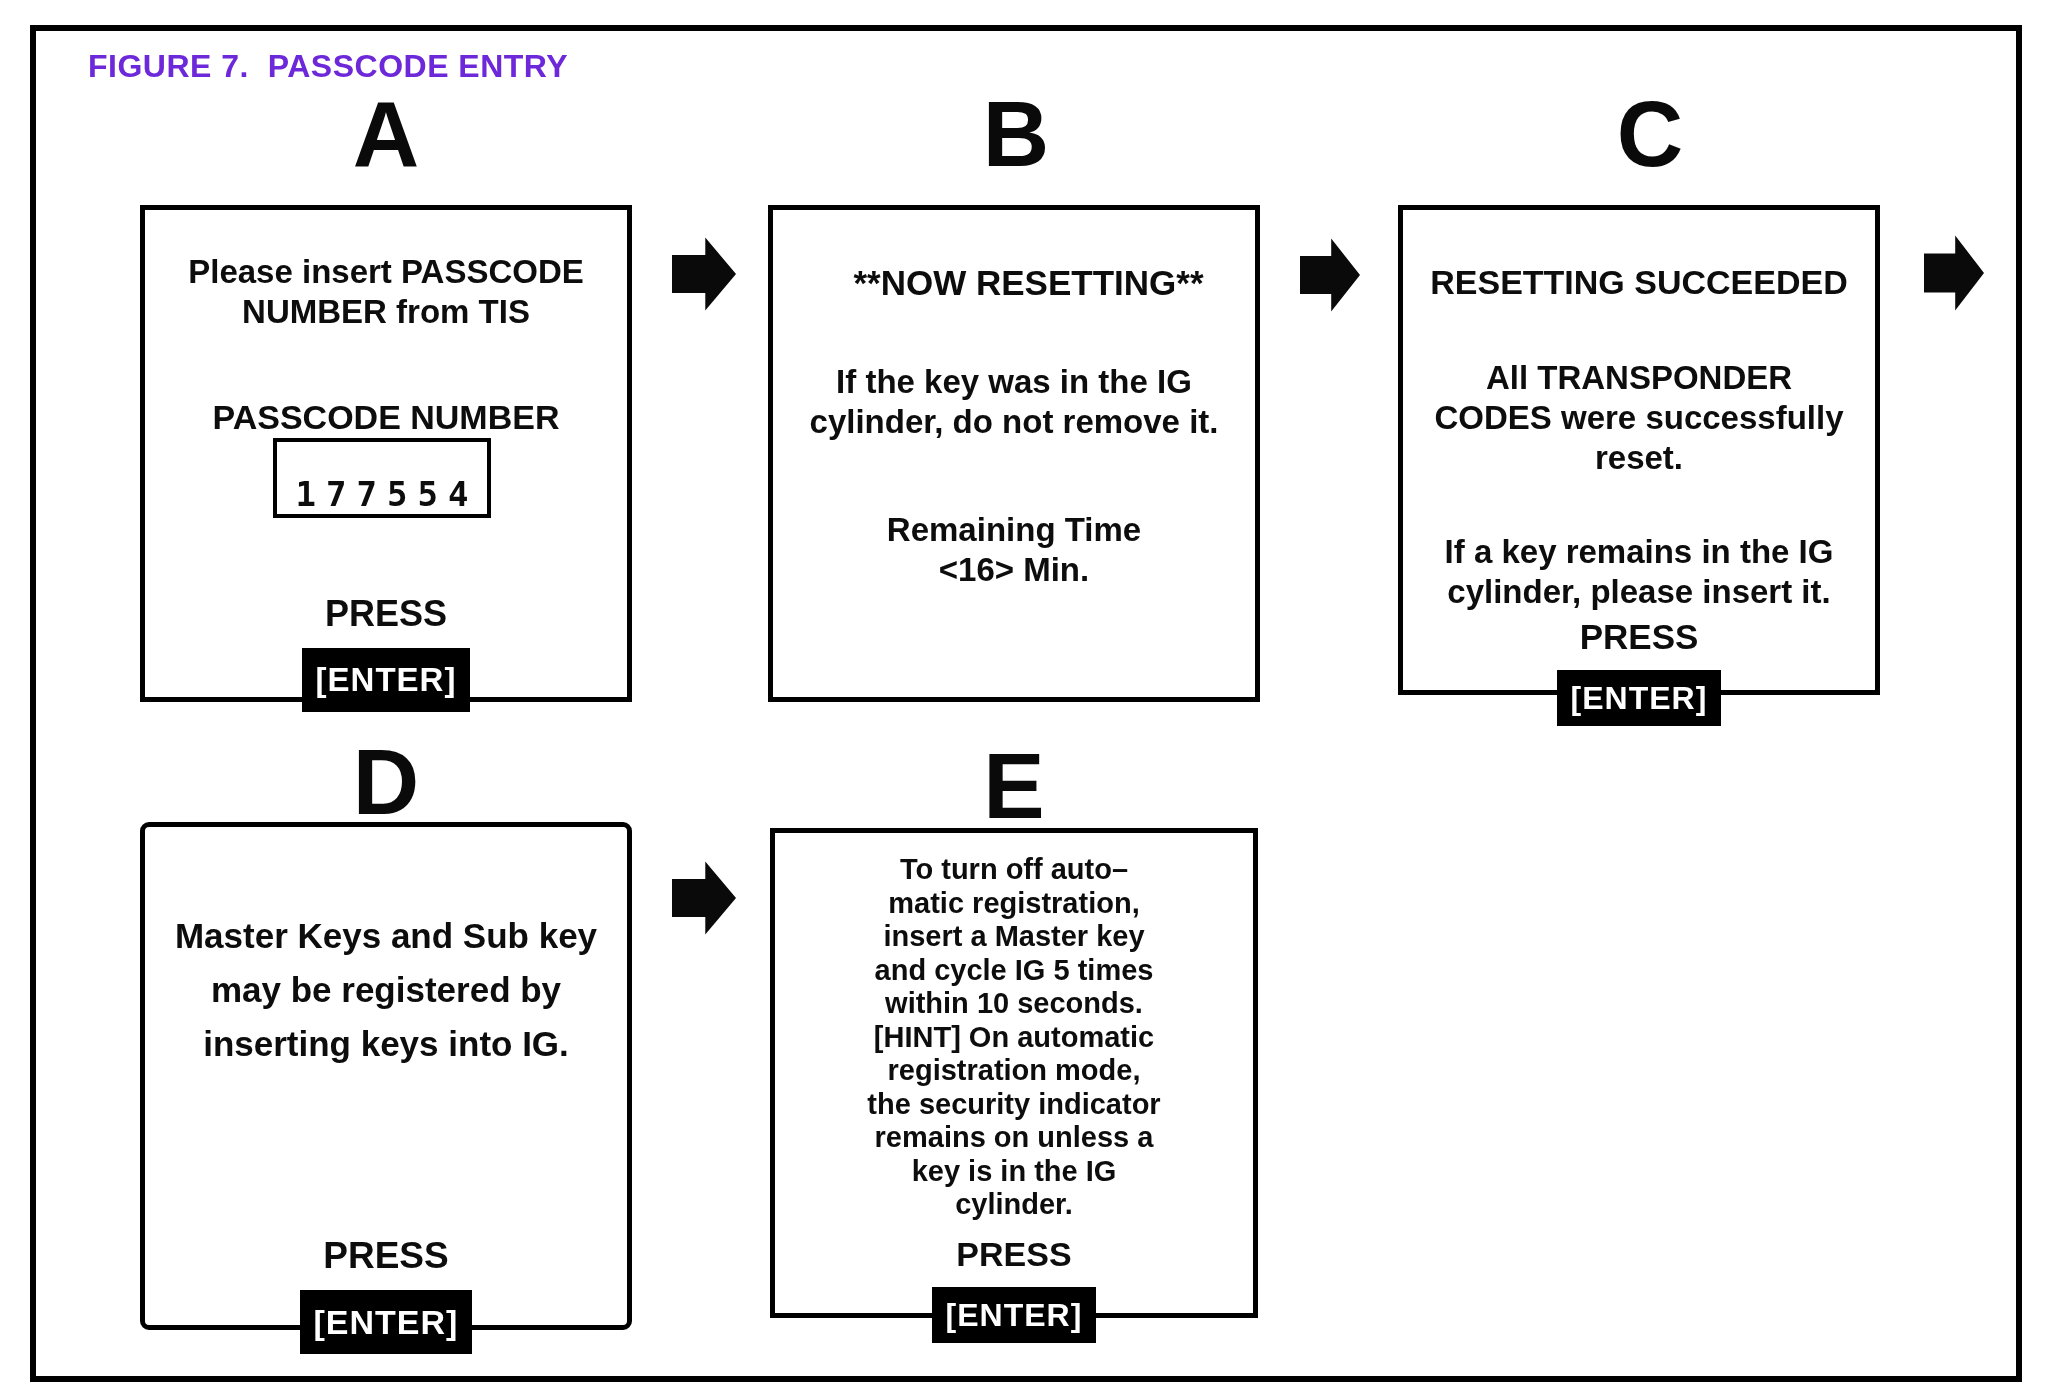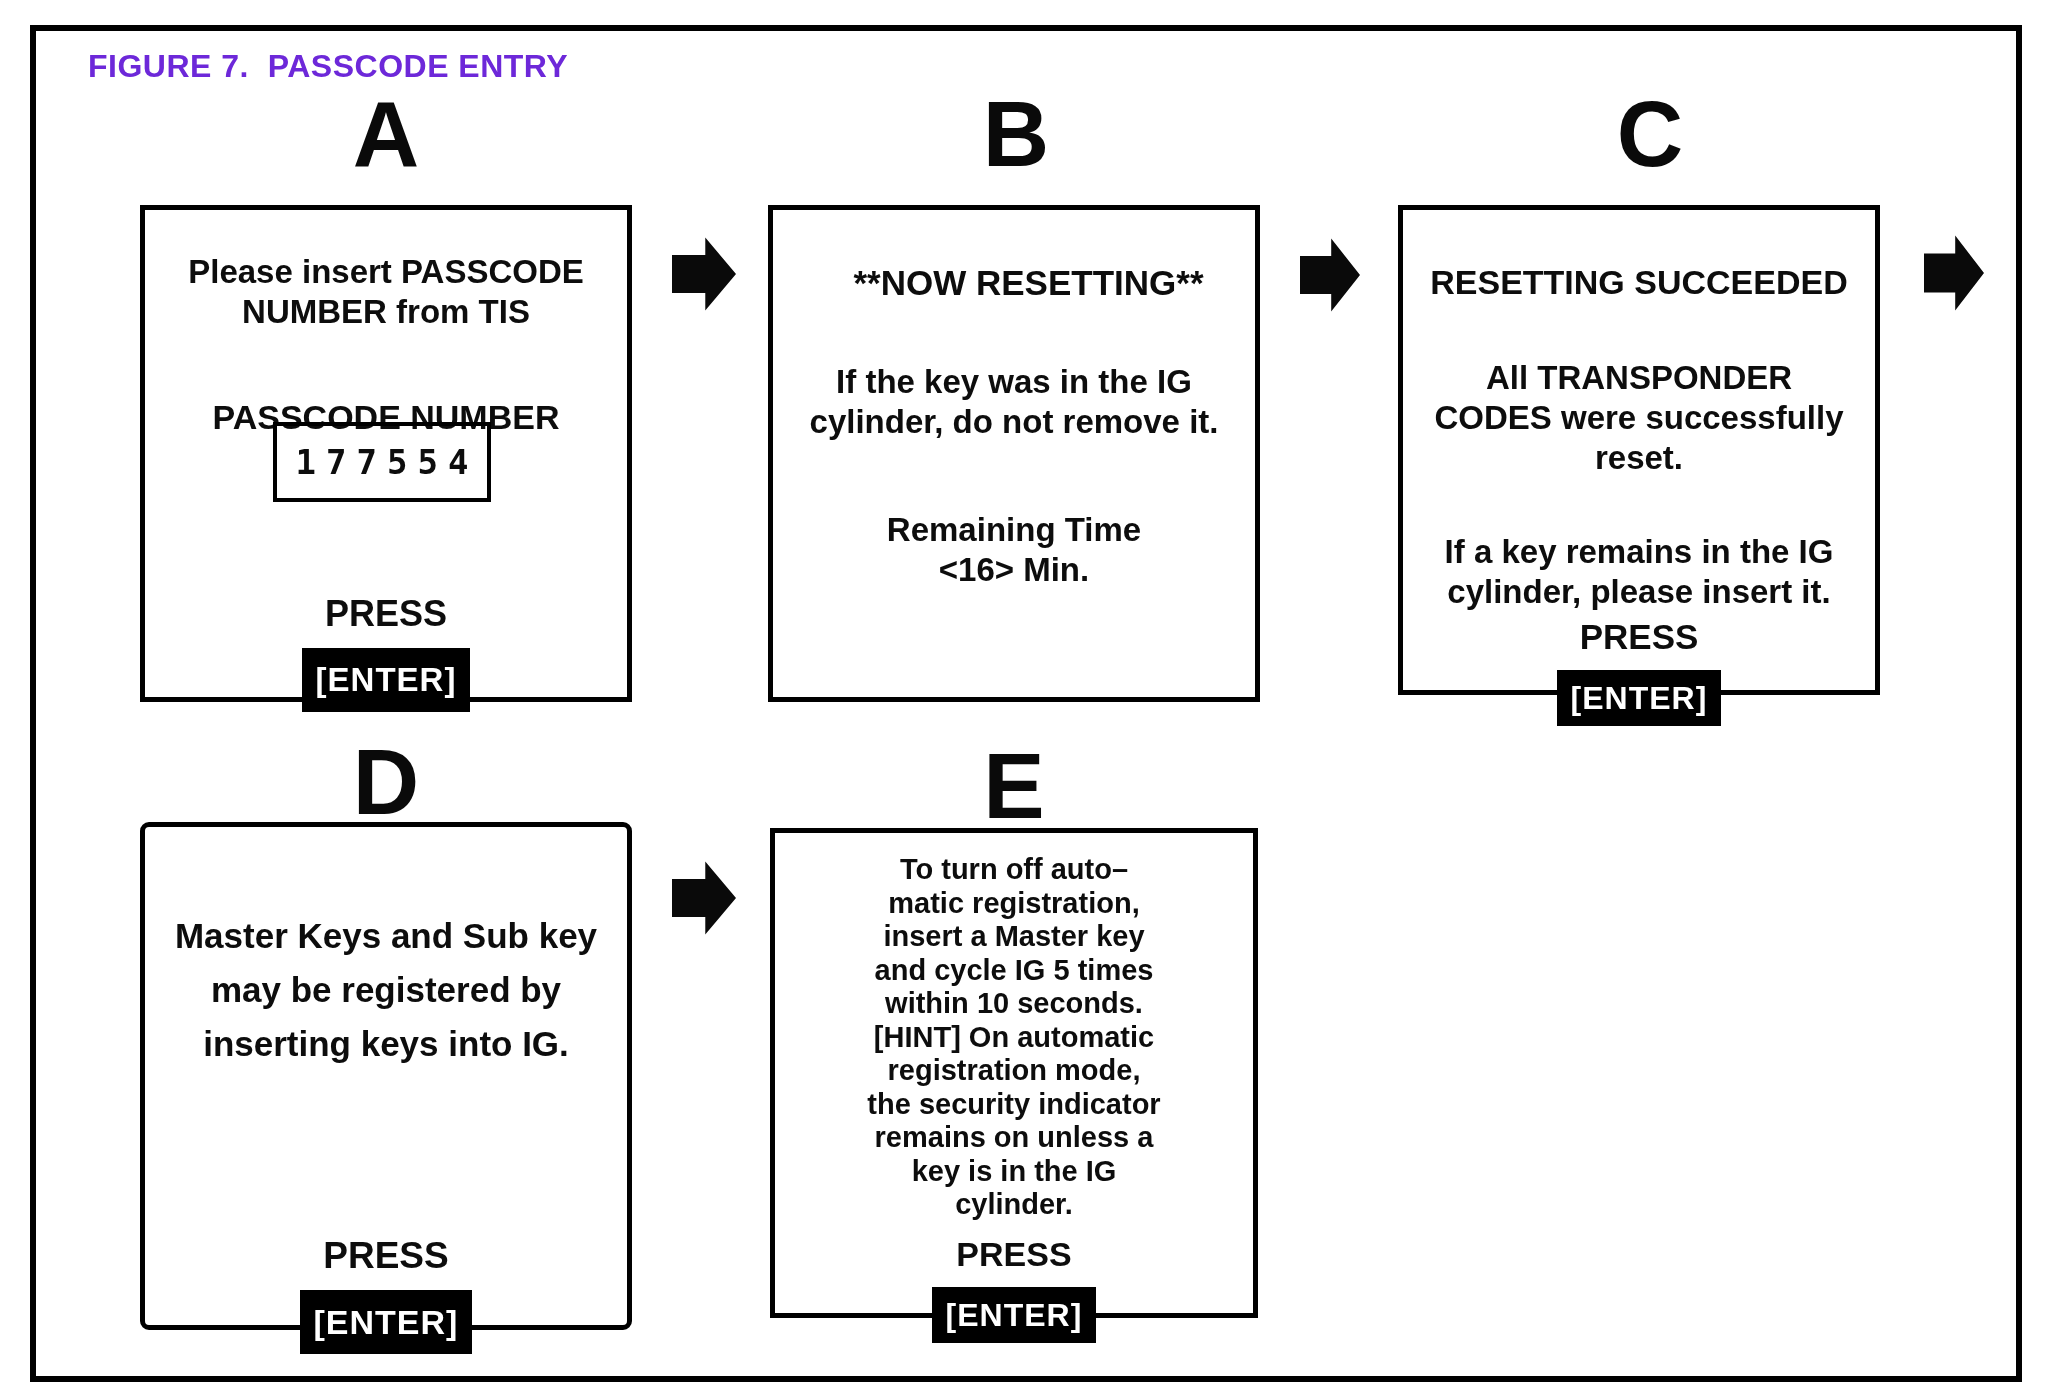--- a/index.html
+++ b/index.html
@@ -35,22 +35,22 @@
     align-items:center; gap:13px;flex-direction:column;
   }
   .enter-badge {
     background:#000; color:#fff; display:flex; align-items:center; justify-content:center;
     padding:0 14px; letter-spacing:1px;
   }
   
   .a-prompt   { top:42px;  font-size:33px; line-height:40px; }
   .a-pclabel  { top:188px; font-size:34px; }
   .a-pbox {
-    position:absolute; left:128px; top:212px; width:210px; height:72px;
-    border:4px solid #000; display:flex; align-items:center; justify-content:center;
+    position:absolute; left:128px; top:228px; width:210px; height:72px;
+    border:4px solid #000; display:flex; align-items:flex-end; justify-content:center;
   }
   .a-pvalue {
     font-family:"DejaVu Sans Mono", monospace; font-size:34px; letter-spacing:10px;
     padding-left:10px;
   }
   .a-press { top:383px; }
   .a-press .press-label { font-size:36px; }
   .a-press .enter-badge { height:64px; font-size:33px; }
   
   .b-heading   { top:53px;  font-size:35px;padding-left:29px; }

